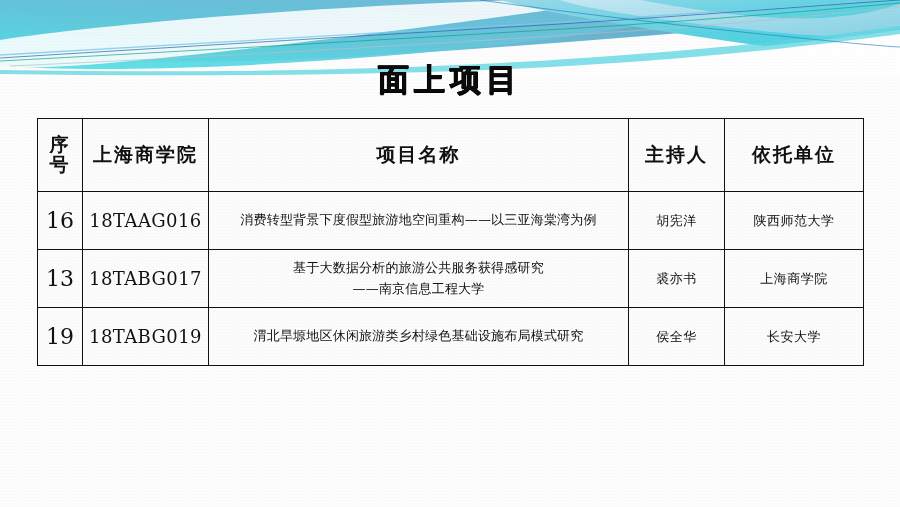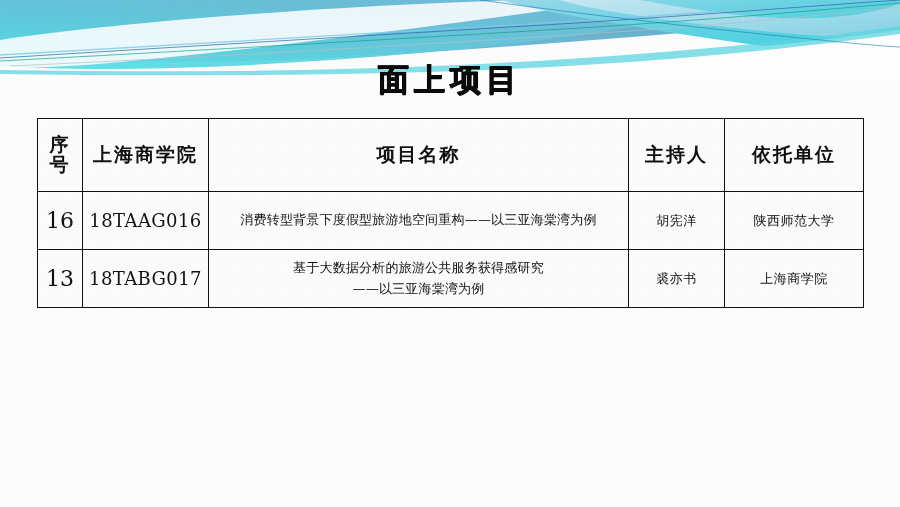--- a/index.html
+++ b/index.html
@@ -223,23 +223,32 @@
               <span class="line">消费转型背景下度假型旅游地空间重构——以三亚海棠湾为例</span>
             </td>
             <td class="cell-lead">胡宪洋</td>
             <td class="cell-org">陕西师范大学</td>
           </tr>
           <tr class="data-row">
             <td class="cell-seq">13</td>
             <td class="cell-code">18TABG017</td>
             <td class="cell-name">
               <span class="line">基于大数据分析的旅游公共服务获得感研究</span>
-              <span class="line">——以三亚海棠湾为例</span>
+              <span class="line">——南京信息工程大学</span>
             </td>
             <td class="cell-lead">裘亦书</td>
             <td class="cell-org">上海商学院</td>
           </tr>
+          <tr class="data-row">
+            <td class="cell-seq">19</td>
+            <td class="cell-code">18TABG019</td>
+            <td class="cell-name">
+              <span class="line">渭北旱塬地区休闲旅游类乡村绿色基础设施布局模式研究</span>
+            </td>
+            <td class="cell-lead">侯全华</td>
+            <td class="cell-org">长安大学</td>
+          </tr>
         </tbody>
     </table>
   </div>
 
   <div id="paper-texture"></div>
 </div>
 
 </body></html>

